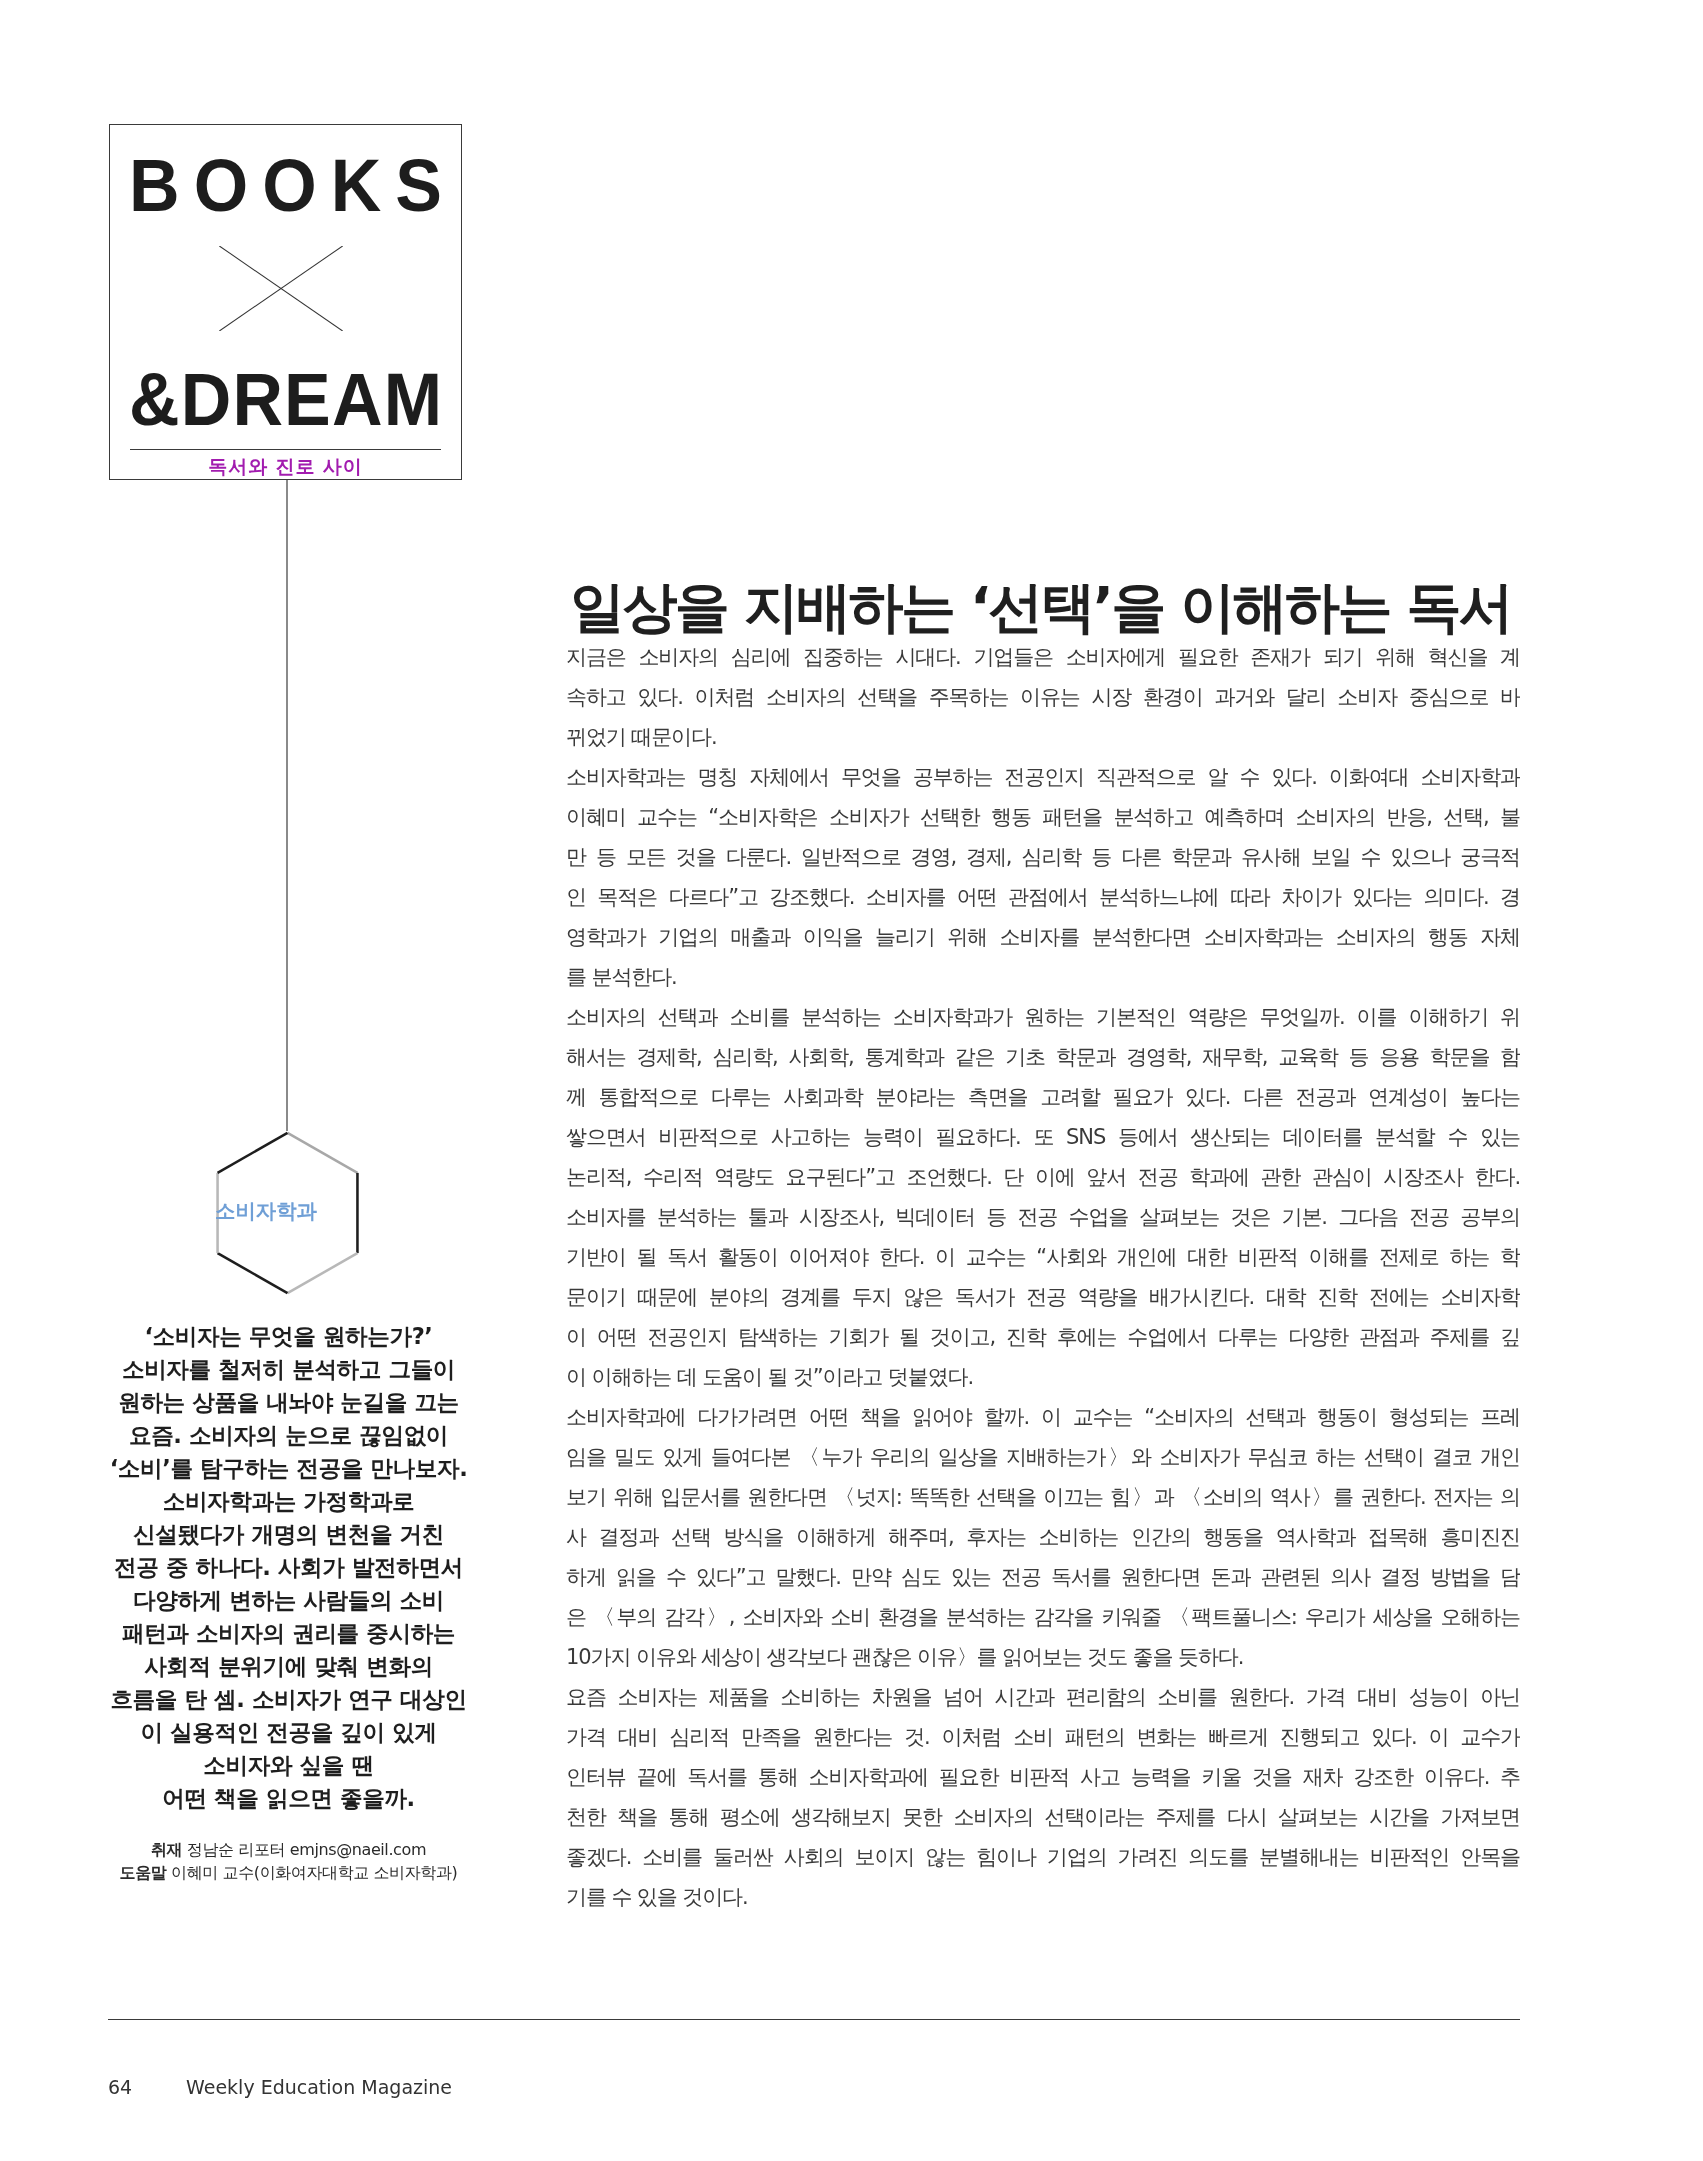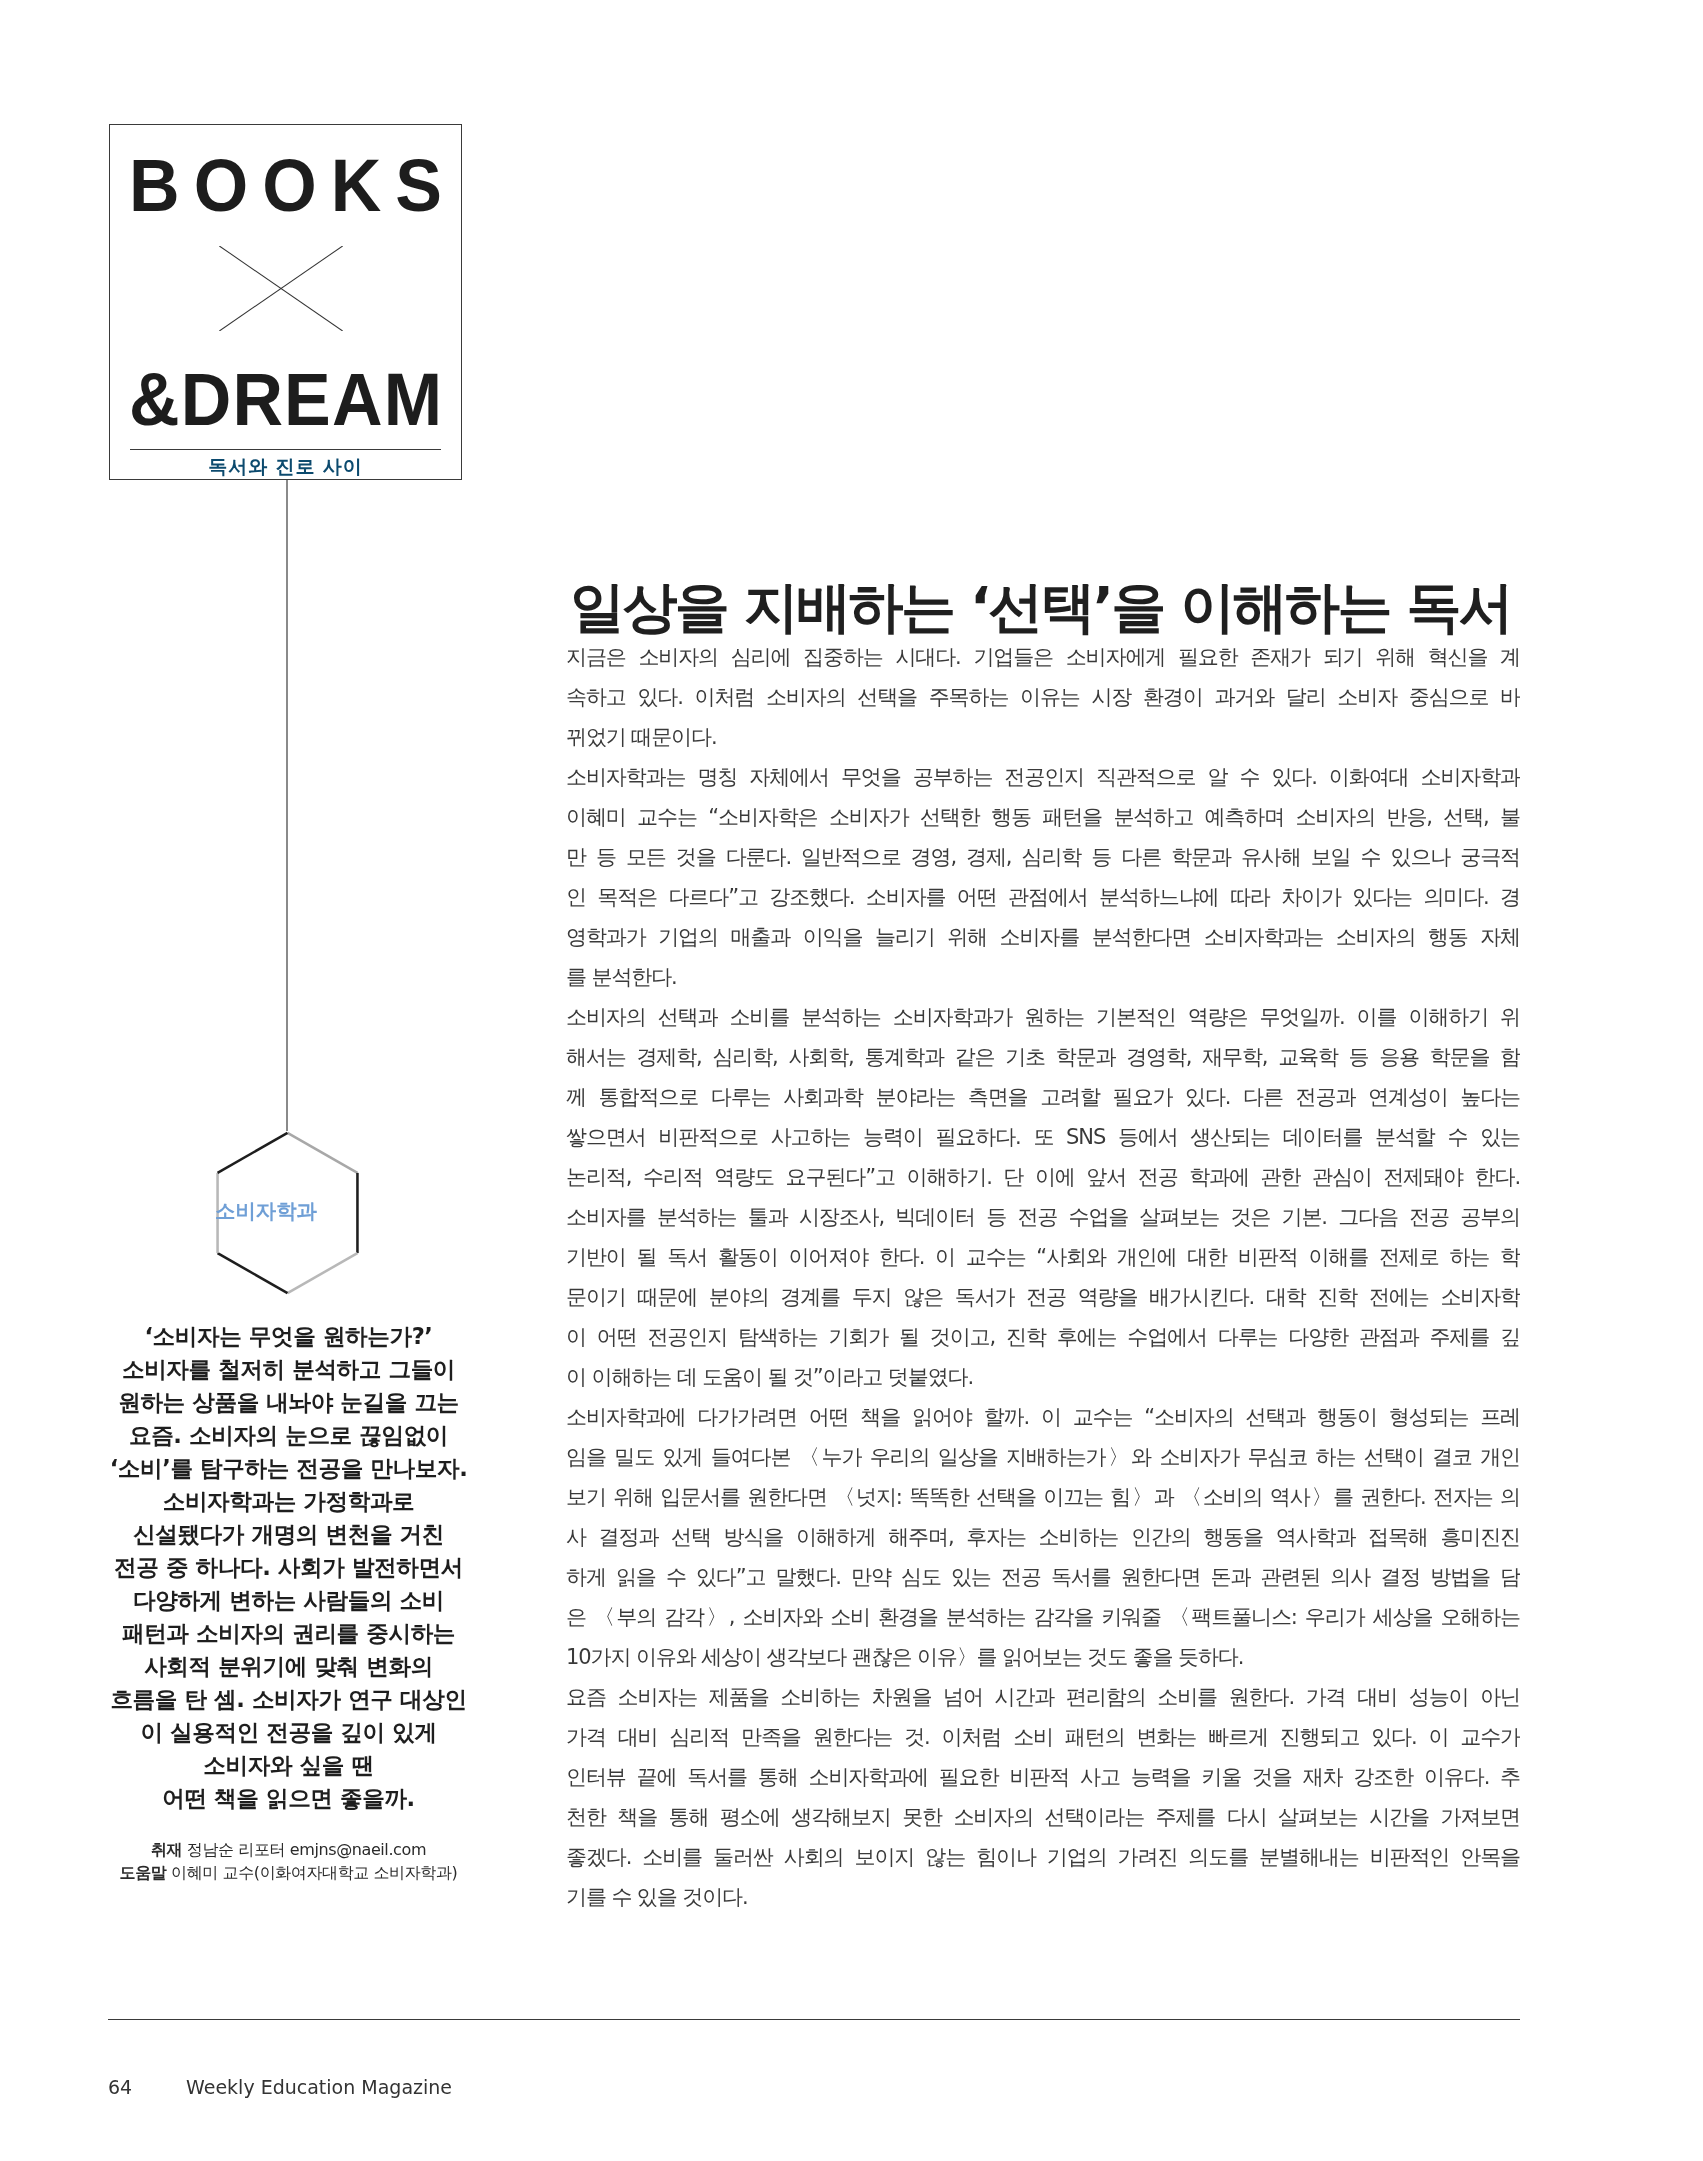--- a/index.html
+++ b/index.html
@@ -42,21 +42,21 @@
       position: absolute;
       left: 20.4px; right: 20.4px; top: 324px;
       border-top: 1.7px solid #3a3a3a;
     }
     .logo-subtitle {
       position: absolute;
       left: 0; right: 0; top: 329px;
       text-align: center;
       font-size: 19px;
       font-weight: bold;
-      color: #0c4a6e;
+      color: #a21caf;
       letter-spacing: 0.9px;
     }
     .connector {
       position: absolute;
       left: 286px; top: 480px;
       width: 1.7px; height: 651px;
       background: #8a8a8a;
     }
     .hexagon {
       position: absolute;
@@ -221,21 +221,21 @@
   <span class="bl">소비자학과는 명칭 자체에서 무엇을 공부하는 전공인지 직관적으로 알 수 있다. 이화여대 소비자학과</span>
   <span class="bl">이혜미 교수는 “소비자학은 소비자가 선택한 행동 패턴을 분석하고 예측하며 소비자의 반응, 선택, 불</span>
   <span class="bl">만 등 모든 것을 다룬다. 일반적으로 경영, 경제, 심리학 등 다른 학문과 유사해 보일 수 있으나 궁극적</span>
   <span class="bl">인 목적은 다르다”고 강조했다. 소비자를 어떤 관점에서 분석하느냐에 따라 차이가 있다는 의미다. 경</span>
   <span class="bl">영학과가 기업의 매출과 이익을 늘리기 위해 소비자를 분석한다면 소비자학과는 소비자의 행동 자체</span>
   <span class="bl last">를 분석한다.</span>
   <span class="bl">소비자의 선택과 소비를 분석하는 소비자학과가 원하는 기본적인 역량은 무엇일까. 이를 이해하기 위</span>
   <span class="bl">해서는 경제학, 심리학, 사회학, 통계학과 같은 기초 학문과 경영학, 재무학, 교육학 등 응용 학문을 함</span>
   <span class="bl">께 통합적으로 다루는 사회과학 분야라는 측면을 고려할 필요가 있다. 다른 전공과 연계성이 높다는</span>
   <span class="bl">쌓으면서 비판적으로 사고하는 능력이 필요하다. 또 SNS 등에서 생산되는 데이터를 분석할 수 있는</span>
-  <span class="bl">논리적, 수리적 역량도 요구된다”고 이해하기. 단 이에 앞서 전공 학과에 관한 관심이 전제돼야 한다.</span>
+  <span class="bl">논리적, 수리적 역량도 요구된다”고 조언했다. 단 이에 앞서 전공 학과에 관한 관심이 시장조사 한다.</span>
   <span class="bl">소비자를 분석하는 툴과 시장조사, 빅데이터 등 전공 수업을 살펴보는 것은 기본. 그다음 전공 공부의</span>
   <span class="bl">기반이 될 독서 활동이 이어져야 한다. 이 교수는 “사회와 개인에 대한 비판적 이해를 전제로 하는 학</span>
   <span class="bl">문이기 때문에 분야의 경계를 두지 않은 독서가 전공 역량을 배가시킨다. 대학 진학 전에는 소비자학</span>
   <span class="bl">이 어떤 전공인지 탐색하는 기회가 될 것이고, 진학 후에는 수업에서 다루는 다양한 관점과 주제를 깊</span>
   <span class="bl last">이 이해하는 데 도움이 될 것”이라고 덧붙였다.</span>
   <span class="bl">소비자학과에 다가가려면 어떤 책을 읽어야 할까. 이 교수는 “소비자의 선택과 행동이 형성되는 프레</span>
   <span class="bl">임을 밀도 있게 들여다본 〈누가 우리의 일상을 지배하는가〉와 소비자가 무심코 하는 선택이 결코 개인</span>
   <span class="bl">보기 위해 입문서를 원한다면 〈넛지: 똑똑한 선택을 이끄는 힘〉과 〈소비의 역사〉를 권한다. 전자는 의</span>
   <span class="bl">사 결정과 선택 방식을 이해하게 해주며, 후자는 소비하는 인간의 행동을 역사학과 접목해 흥미진진</span>
   <span class="bl">하게 읽을 수 있다”고 말했다. 만약 심도 있는 전공 독서를 원한다면 돈과 관련된 의사 결정 방법을 담</span>

